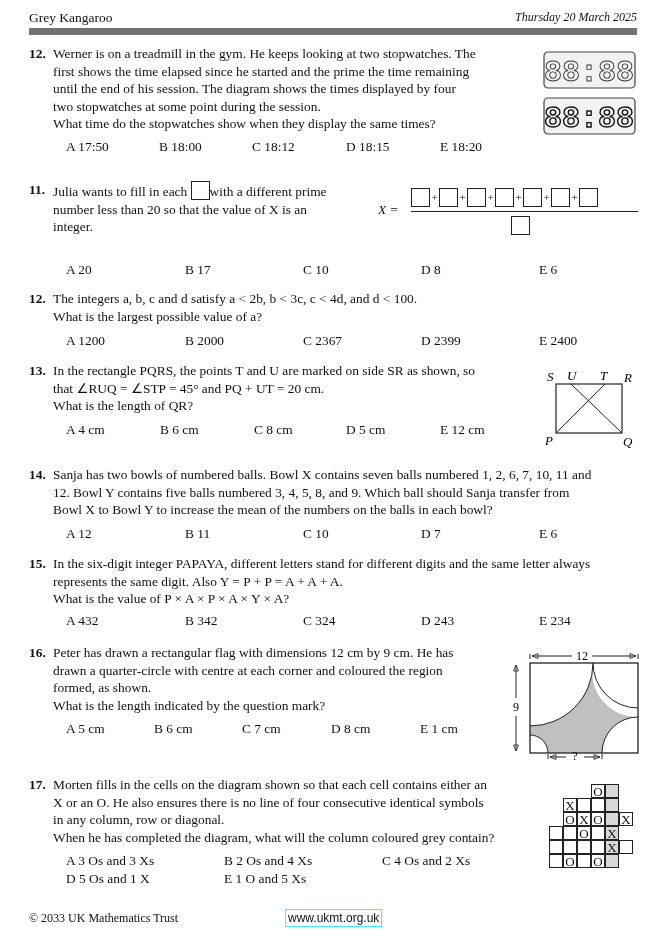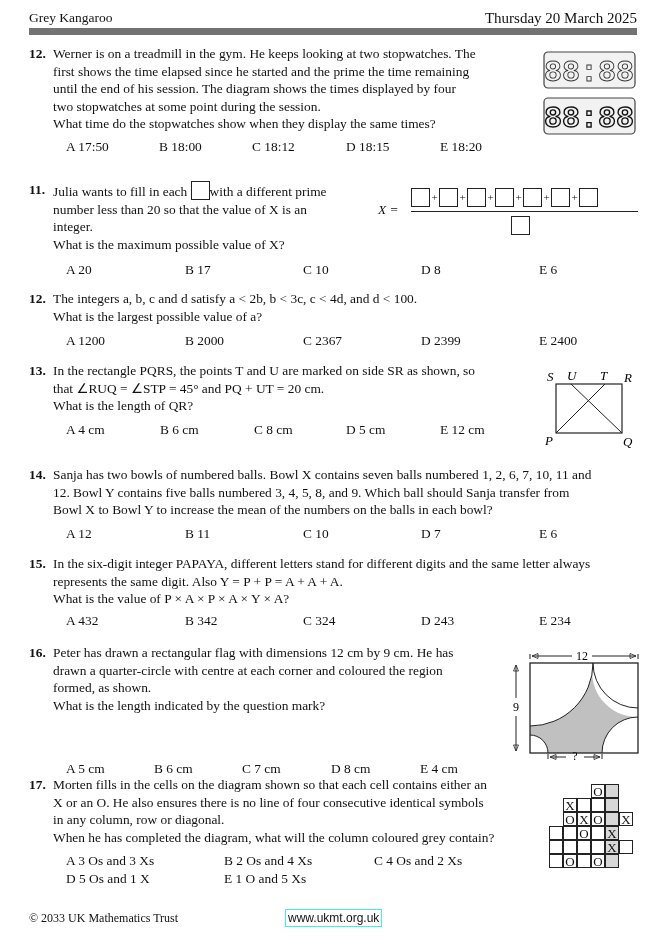--- a/index.html
+++ b/index.html
@@ -1,20 +1,20 @@
 <!DOCTYPE html>
 <html><head>
 <meta charset="utf-8">
 <style>
   html, body { margin:0; padding:0; background:#fff; }
   body { width:662px; height:944px; position:relative; font-family:"Liberation Serif", serif; color:#111; font-size:13.4px; overflow:hidden; }
   .abs { position:absolute; }
   .header { left:29px; top:8px; width:608px; height:20px; border-bottom:7px solid #737373; }
   .header .left { position:absolute; left:0; top:2px; font-size:13.5px; }
-  .header .right { position:absolute; right:0; top:2px; font-size:15px; }
+  .header .right { position:absolute; right:0; top:2px; font-size:12px;font-style:italic; }
   .q { position:absolute; left:29px; line-height:17.5px; }
   .qnum { position:absolute; left:0; top:0; font-weight:bold; }
   .qtext { position:absolute; left:24px; top:0; }
   .qtext p { margin:0; }
   .opts { position:absolute; height:18px; }
   .opt { position:absolute; top:0; white-space:nowrap; }
   i, .it { font-style:italic; }
   .box { display:inline-block; width:17px; height:17px; border:1px solid #222; vertical-align:-4px; background:#fff; }
   .footer-left { left:29px; top:911px; font-size:12px; }
   .footer-link { left:285px; top:909px; font-family:"Liberation Sans", sans-serif; font-size:12px; border:1px solid #4ee; padding:1px 2px; color:#111; }
@@ -57,21 +57,20 @@
     <text x="47" y="77" text-anchor="middle" font-family="Liberation Mono, monospace" font-size="30" font-weight="bold" fill="none" stroke="#111" stroke-width="1.4">88:88</text>
   </g>
 </svg>
 
 <div class="q" style="top:181px; width:330px;">
   <span class="qnum">11.</span>
   <div class="qtext">
     <p><span>Julia wants to fill in each</span> <span class="box"></span><span>with a different prime</span></p>
     <p>number less than 20 so that the value of X is an</p>
     <p>integer.</p>
-    <p>What is the maximum possible value of X?</p>
   </div>
 </div>
 <div class="abs" style="left:378px; top:187px; width:262px; height:52px;">
   <span class="abs it" style="left:0; top:15px;">X =</span>
   <div class="abs" style="left:33px; top:0; width:225px; height:20px; display:flex; align-items:center;">
     <span class="box"></span>
       <span style="font-size:11px;width:9px;text-align:center;">+</span>
     <span class="box"></span>
       <span style="font-size:11px;width:9px;text-align:center;">+</span>
     <span class="box"></span>
@@ -171,26 +170,26 @@
 
 <div class="q" style="top:644px; width:480px;">
   <span class="qnum">16.</span>
   <div class="qtext">
     <p>Peter has drawn a rectangular flag with dimensions 12 cm by 9 cm. He has</p>
     <p>drawn a quarter-circle with centre at each corner and coloured the region</p>
     <p>formed, as shown.</p>
     <p>What is the length indicated by the question mark?</p>
   </div>
 </div>
-<div class="opts" style="left:66px; top:721px; width:420px;margin-top:40px;">
+<div class="opts" style="left:66px; top:721px; width:420px;">
   <span class="opt" style="left:0">A 5 cm</span>
   <span class="opt" style="left:88px">B 6 cm</span>
   <span class="opt" style="left:176px">C 7 cm</span>
   <span class="opt" style="left:265px">D 8 cm</span>
-  <span class="opt" style="left:354px">E 4 cm</span>
+  <span class="opt" style="left:354px">E 1 cm</span>
 </div>
 <svg class="abs" style="left:510px; top:648px;" width="132" height="112">
 
   <path d="M 20 87 A 18 18 0 0 1 38 105 L 92 105 A 36 36 0 0 1 128 69 A 45 45 0 0 1 83 15 A 63 63 0 0 1 20 78 Z" transform="" fill="#c0c0c0" stroke="none"></path>
   <path d="M 20 78 A 63 63 0 0 0 83 15" fill="none" stroke="#222" stroke-width="1"></path>
   <path d="M 83 15 A 45 45 0 0 0 128 60" fill="none" stroke="#222" stroke-width="1"></path>
   <path d="M 128 69 A 36 36 0 0 0 92 105" fill="none" stroke="#222" stroke-width="1"></path>
   <path d="M 20 87 A 18 18 0 0 1 38 105" fill="none" stroke="#222" stroke-width="1"></path>
   <rect x="20" y="15" width="108" height="90" fill="none" stroke="#222" stroke-width="1.3"></rect>
   <line x1="20" y1="6" x2="20" y2="11" stroke="#222"></line>
@@ -219,21 +218,21 @@
   <div class="qtext">
     <p>Morten fills in the cells on the diagram shown so that each cell contains either an</p>
     <p>X or an O. He also ensures there is no line of four consecutive identical symbols</p>
     <p>in any column, row or diagonal.</p>
     <p>When he has completed the diagram, what will the column coloured grey contain?</p>
   </div>
 </div>
 <div class="opts" style="left:66px; top:853px; width:440px;">
   <span class="opt" style="left:0">A 3 Os and 3 Xs</span>
   <span class="opt" style="left:158px">B 2 Os and 4 Xs</span>
-  <span class="opt" style="left:308px">C 4 Os and 2 Xs</span>
+  <span class="opt" style="left:316px">C 4 Os and 2 Xs</span>
 </div>
 <div class="opts" style="left:66px; top:871px; width:440px;">
   <span class="opt" style="left:0">D 5 Os and 1 X</span>
   <span class="opt" style="left:158px">E 1 O and 5 Xs</span>
 </div>
 <div class="abs" id="xo-grid" style="left:549px; top:784px; width:90px; height:90px;">
     <div class="grid-cell" style="left: 42px; top: 0px;">O</div>
     <div class="grid-cell grey" style="left: 56px; top: 0px;"></div>
     <div class="grid-cell" style="left: 14px; top: 14px;">X</div>
     <div class="grid-cell" style="left: 28px; top: 14px;"></div>

